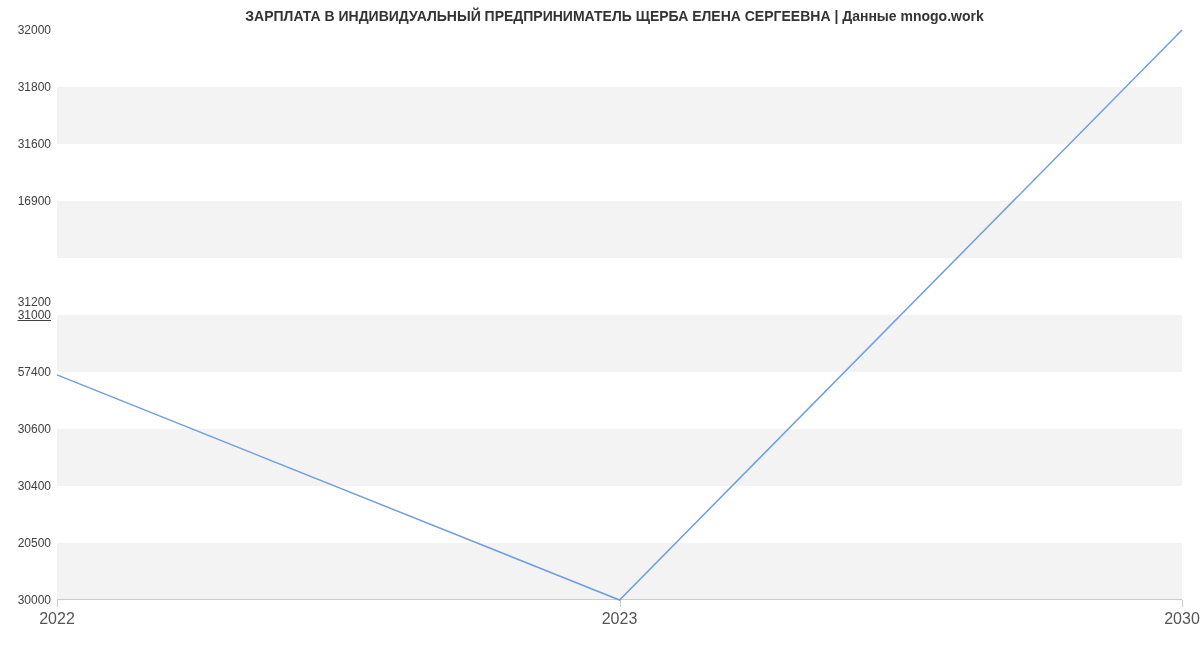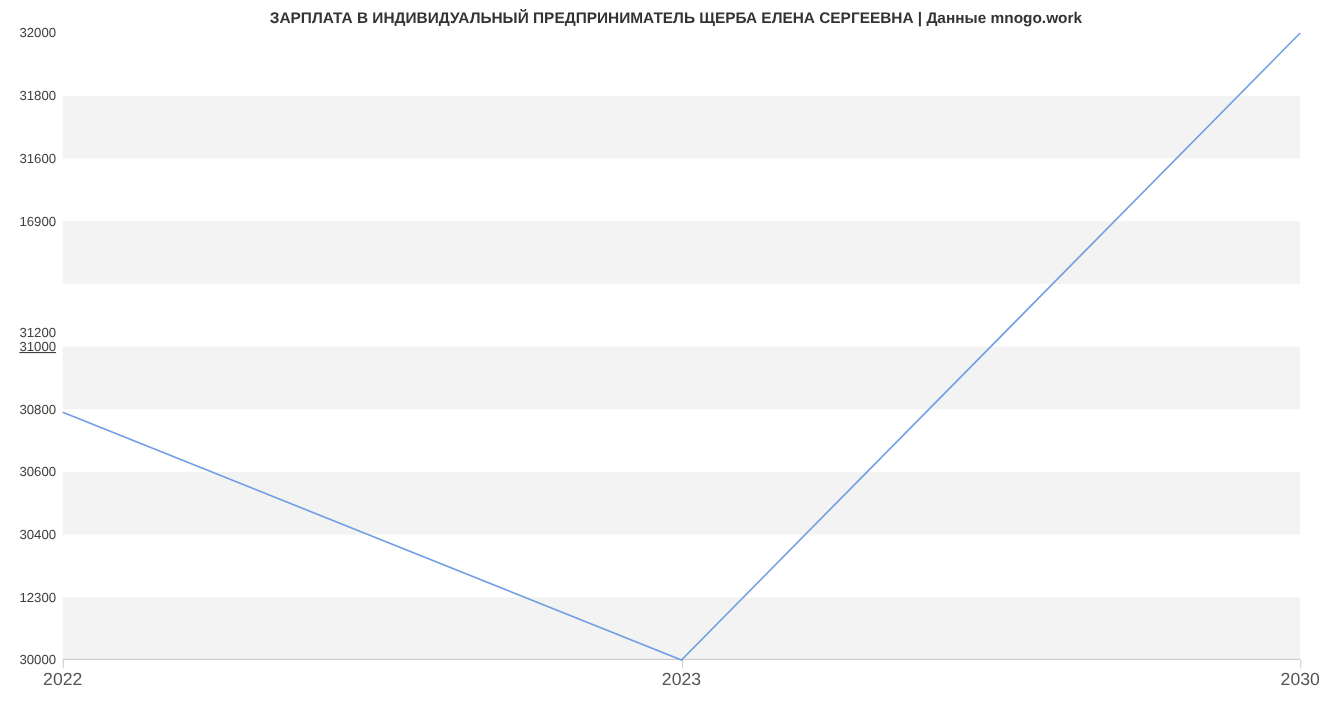--- a/index.html
+++ b/index.html
@@ -101,24 +101,24 @@
         <div class="grid-band" style="top: 57px; height: 57px;"></div>
       </div>
     <div class="axis-line-x"></div>
     <div id="xticks">
         <div class="tick-x" style="left: 0px;"></div>
         <div class="tick-x" style="left: 562.5px;"></div>
         <div class="tick-x" style="left: 1125px;"></div>
       </div>
     <div id="ylabs">
         <div class="y-label" style="top: 570px;">30000</div>
-        <div class="y-label" style="top: 513px;">12300</div>
+        <div class="y-label" style="top: 513px;">20500</div>
         <div class="y-label" style="top: 456px;">30400</div>
         <div class="y-label" style="top: 399px;">30600</div>
-        <div class="y-label" style="top: 342px;">30800</div>
+        <div class="y-label" style="top: 342px;">57400</div>
         <div class="y-label" style="top: 285px; text-decoration: underline;">31000</div>
         <div class="y-label" style="top: 244px; margin-top: 28px;">31200</div>
         <div class="y-label" style="top: 171px;">16900</div>
         <div class="y-label" style="top: 114px;">31600</div>
         <div class="y-label" style="top: 57px;">31800</div>
         <div class="y-label" style="top: 0px;">32000</div>
       </div>
     <div id="xlabs">
         <div class="x-label" style="left: 0px;">2022</div>
         <div class="x-label" style="left: 562.5px;">2023</div>

